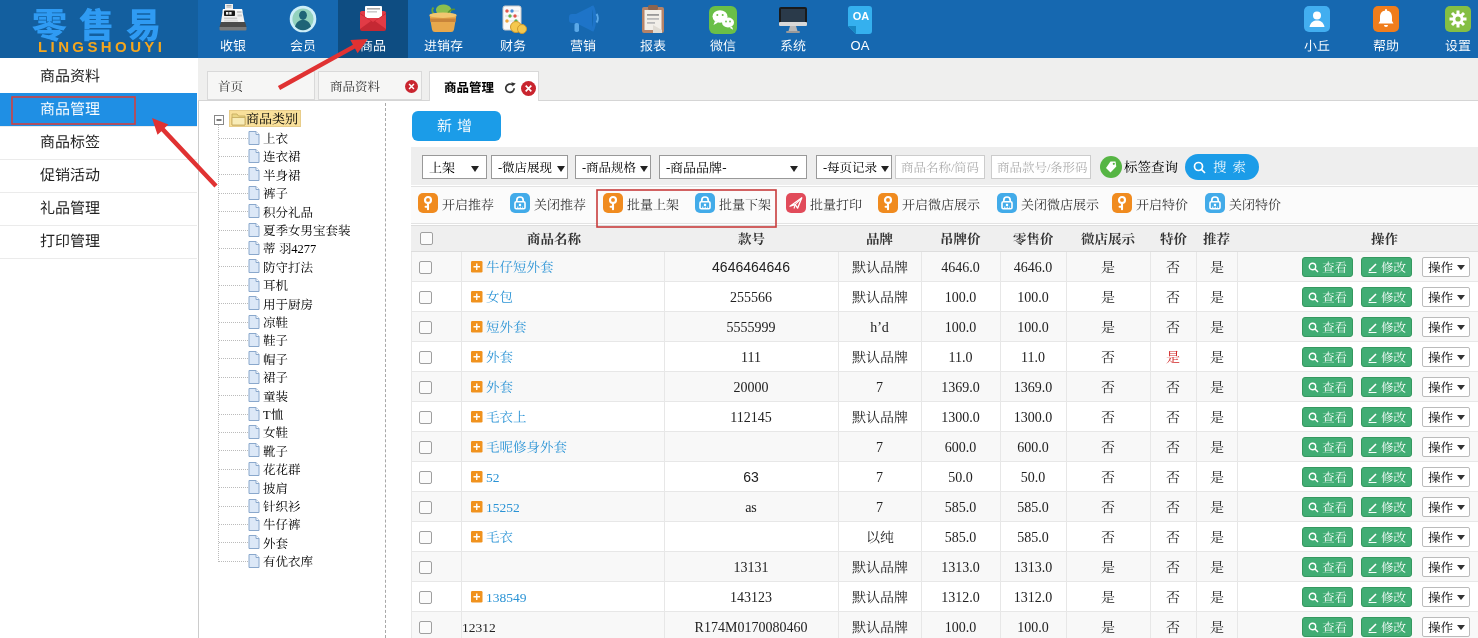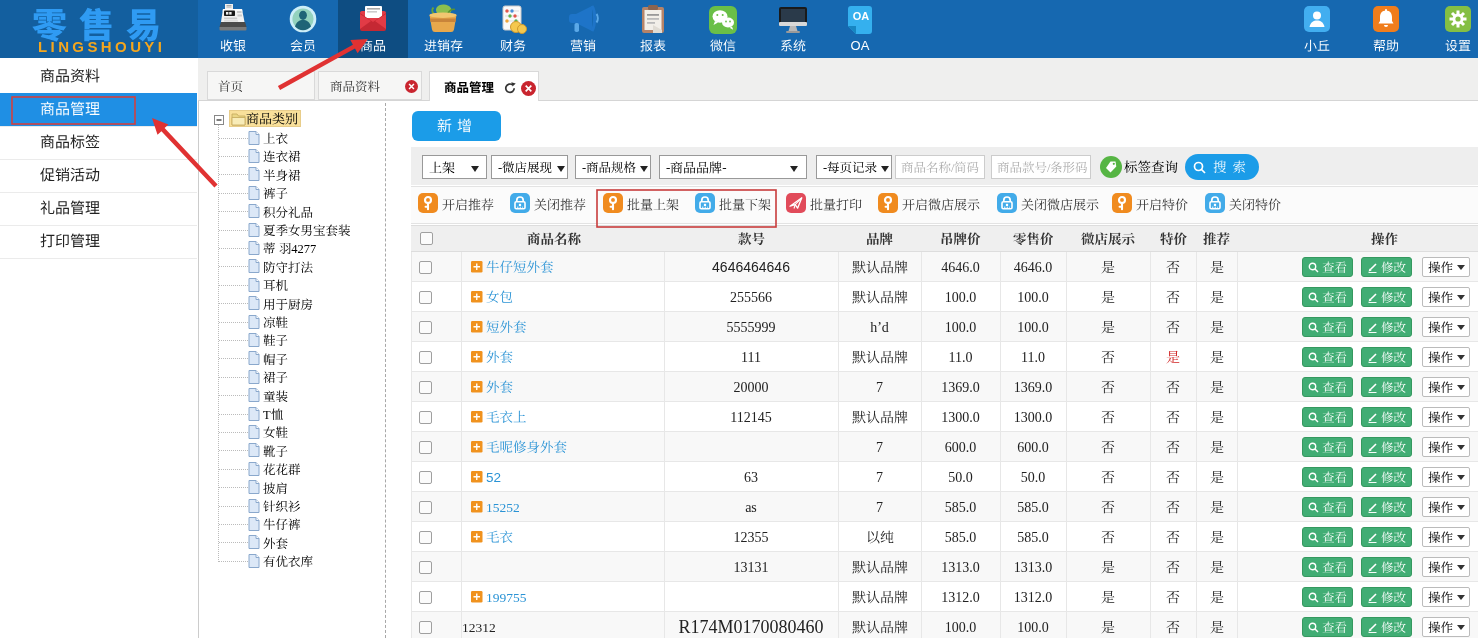--- a/index.html
+++ b/index.html
@@ -1581,24 +1581,24 @@
         </svg></span>
       <div style="margin-left:4px;width:0;height:0;border-left:4px solid transparent;border-right:4px solid transparent;border-top:5px solid #333"></div>
     </div>
 <div style="position:absolute;left:411px;top:462px;width:1067px;height:30px;border-bottom:1px solid #e7e7e7;box-sizing:border-box"></div>
 <div style="position:absolute;left:419px;top:471px;width:13px;height:13px;background:#fbfbfb;border:1px solid #a0a0a0;border-radius:2px;box-sizing:border-box"></div>
 <div style="position:absolute;left:471px;top:462px;width:200px;height:30px;display:flex;align-items:center">
       <svg width="11.5" height="11.5" viewBox="0 0 14 14" style="margin-right:3.5px">
         <rect width="14" height="14" rx="1.5" fill="#f0921e"></rect>
         <path d="M7 3v8M3 7h8" stroke="#fff" stroke-width="1.7"></path>
       </svg>
-      <span style="color:#2a93d5"><span style="font-family:Liberation Sans, sans-serif;font-size:13.5px">52</span></span>
+      <span style="color:#2a93d5"><span style="font-family:Liberation Serif, serif;font-size:13.5px">52</span></span>
     </div>
 <div style="position:absolute;left:664px;top:462px;width:174px;height:30px;display:flex;align-items:center;justify-content:center">
-      <span style="color:#222"><span style="font-family:Liberation Serif, serif;font-size:14.0px">63</span></span>
+      <span style="color:#222"><span style="font-family:Liberation Sans, sans-serif;font-size:14.0px">63</span></span>
     </div>
 <div style="position:absolute;left:838px;top:462px;width:83px;height:30px;display:flex;align-items:center;justify-content:center">
       <span style="color:#222"><span style="font-family:'Liberation Serif';font-size:14.0px">7</span></span>
     </div>
 <div style="position:absolute;left:921px;top:462px;width:79px;height:30px;display:flex;align-items:center;justify-content:center">
       <span style="color:#222"><span style="font-family:'Liberation Serif';font-size:14.0px">50.0</span></span>
     </div>
 <div style="position:absolute;left:1000px;top:462px;width:66px;height:30px;display:flex;align-items:center;justify-content:center">
       <span style="color:#222"><span style="font-family:'Liberation Serif';font-size:14.0px">50.0</span></span>
     </div>
@@ -1714,23 +1714,20 @@
 <div style="position:absolute;left:471px;top:522px;width:200px;height:30px;display:flex;align-items:center">
       <svg width="11.5" height="11.5" viewBox="0 0 14 14" style="margin-right:3.5px">
         <rect width="14" height="14" rx="1.5" fill="#f0921e"></rect>
         <path d="M7 3v8M3 7h8" stroke="#fff" stroke-width="1.7"></path>
       </svg>
       <span style="color:#2a93d5"><svg style="width:27.0px;height:13.50px;vertical-align:-0.12em" viewBox="0 -880 2000 1000" fill="currentColor" preserveAspectRatio="xMinYMin meet">
           <use href="#g171"></use>
           <use href="#g52" x="1000"></use>
         </svg></span>
     </div>
-<div style="position:absolute;left:664px;top:522px;width:174px;height:30px;display:flex;align-items:center;justify-content:center">
-      <span style="color:#222"><span style="font-family:'Liberation Serif';font-size:14.0px">12355</span></span>
-    </div>
 <div style="position:absolute;left:838px;top:522px;width:83px;height:30px;display:flex;align-items:center;justify-content:center">
       <span style="color:#222"><svg style="width:28.0px;height:14.00px;vertical-align:-0.12em" viewBox="0 -880 2000 1000" fill="currentColor" preserveAspectRatio="xMinYMin meet">
           <use href="#g173"></use>
           <use href="#g174" x="1000"></use>
         </svg></span>
     </div>
 <div style="position:absolute;left:921px;top:522px;width:79px;height:30px;display:flex;align-items:center;justify-content:center">
       <span style="color:#222"><span style="font-family:'Liberation Serif';font-size:14.0px">585.0</span></span>
     </div>
 <div style="position:absolute;left:1000px;top:522px;width:66px;height:30px;display:flex;align-items:center;justify-content:center">
@@ -1841,21 +1838,24 @@
         </svg></span>
       <div style="margin-left:4px;width:0;height:0;border-left:4px solid transparent;border-right:4px solid transparent;border-top:5px solid #333"></div>
     </div>
 <div style="position:absolute;left:411px;top:582px;width:1067px;height:30px;border-bottom:1px solid #e7e7e7;box-sizing:border-box"></div>
 <div style="position:absolute;left:419px;top:591px;width:13px;height:13px;background:#fbfbfb;border:1px solid #a0a0a0;border-radius:2px;box-sizing:border-box"></div>
 <div style="position:absolute;left:471px;top:582px;width:200px;height:30px;display:flex;align-items:center">
       <svg width="11.5" height="11.5" viewBox="0 0 14 14" style="margin-right:3.5px">
         <rect width="14" height="14" rx="1.5" fill="#f0921e"></rect>
         <path d="M7 3v8M3 7h8" stroke="#fff" stroke-width="1.7"></path>
       </svg>
-      <span style="color:#2a93d5"><span style="font-family:'Liberation Serif';font-size:13.5px">199755</span></span>
+      <span style="color:#2a93d5"><span style="font-family:'Liberation Serif';font-size:13.5px">138549</span></span>
+    </div>
+<div style="position:absolute;left:664px;top:582px;width:174px;height:30px;display:flex;align-items:center;justify-content:center">
+      <span style="color:#222"><span style="font-family:'Liberation Serif';font-size:14.0px">143123</span></span>
     </div>
 <div style="position:absolute;left:838px;top:582px;width:83px;height:30px;display:flex;align-items:center;justify-content:center">
       <span style="color:#222"><svg style="width:56.0px;height:14.00px;vertical-align:-0.12em" viewBox="0 -880 4000 1000" fill="currentColor" preserveAspectRatio="xMinYMin meet">
           <use href="#g161"></use>
           <use href="#g162" x="1000"></use>
           <use href="#g42" x="2000"></use>
           <use href="#g109" x="3000"></use>
         </svg></span>
     </div>
 <div style="position:absolute;left:921px;top:582px;width:79px;height:30px;display:flex;align-items:center;justify-content:center">
@@ -1906,21 +1906,21 @@
           <use href="#g169" x="1000"></use>
         </svg></span>
       <div style="margin-left:4px;width:0;height:0;border-left:4px solid transparent;border-right:4px solid transparent;border-top:5px solid #333"></div>
     </div>
 <div style="position:absolute;left:411px;top:612px;width:1067px;height:30px;background:#f8f8f8;border-bottom:1px solid #e7e7e7;box-sizing:border-box"></div>
 <div style="position:absolute;left:419px;top:621px;width:13px;height:13px;background:#fbfbfb;border:1px solid #a0a0a0;border-radius:2px;box-sizing:border-box"></div>
 <div style="position:absolute;left:462px;top:612px;width:200px;height:30px;display:flex;align-items:center">
       <span style="color:#222"><span style="font-family:'Liberation Serif';font-size:13.5px">12312</span></span>
     </div>
 <div style="position:absolute;left:664px;top:612px;width:174px;height:30px;display:flex;align-items:center;justify-content:center">
-      <span style="color:#222"><span style="font-family:'Liberation Serif';font-size:18px">R174M0170080460</span></span>
+      <span style="color:#222"><span style="font-family:'Liberation Serif';font-size:14.0px">R174M0170080460</span></span>
     </div>
 <div style="position:absolute;left:838px;top:612px;width:83px;height:30px;display:flex;align-items:center;justify-content:center">
       <span style="color:#222"><svg style="width:56.0px;height:14.00px;vertical-align:-0.12em" viewBox="0 -880 4000 1000" fill="currentColor" preserveAspectRatio="xMinYMin meet">
           <use href="#g161"></use>
           <use href="#g162" x="1000"></use>
           <use href="#g42" x="2000"></use>
           <use href="#g109" x="3000"></use>
         </svg></span>
     </div>
 <div style="position:absolute;left:921px;top:612px;width:79px;height:30px;display:flex;align-items:center;justify-content:center">

